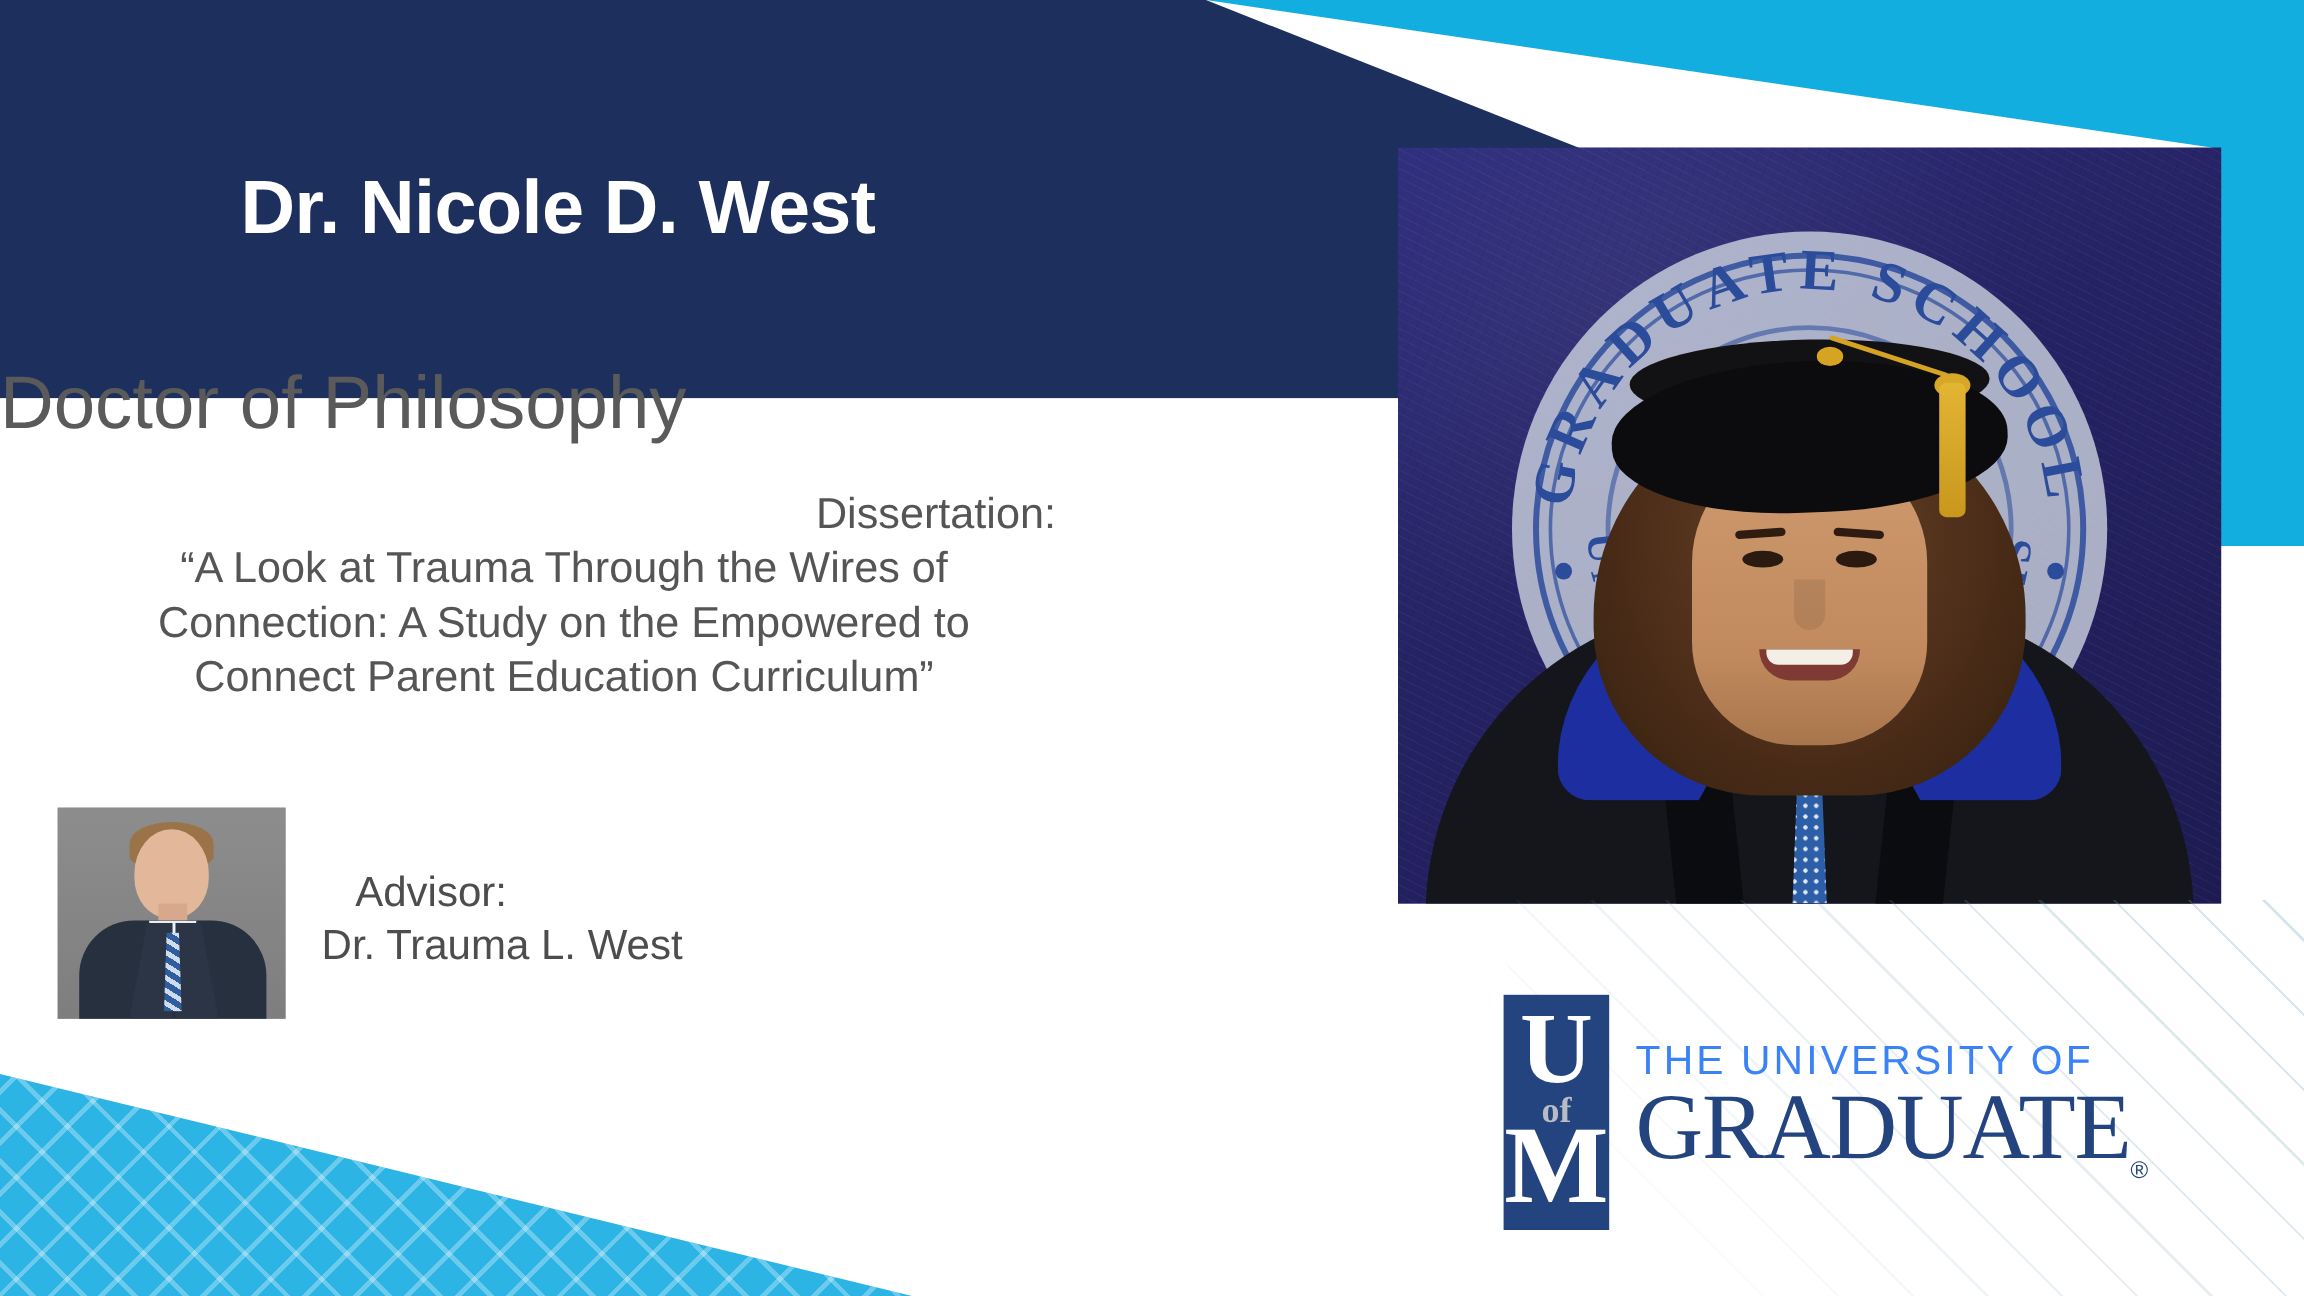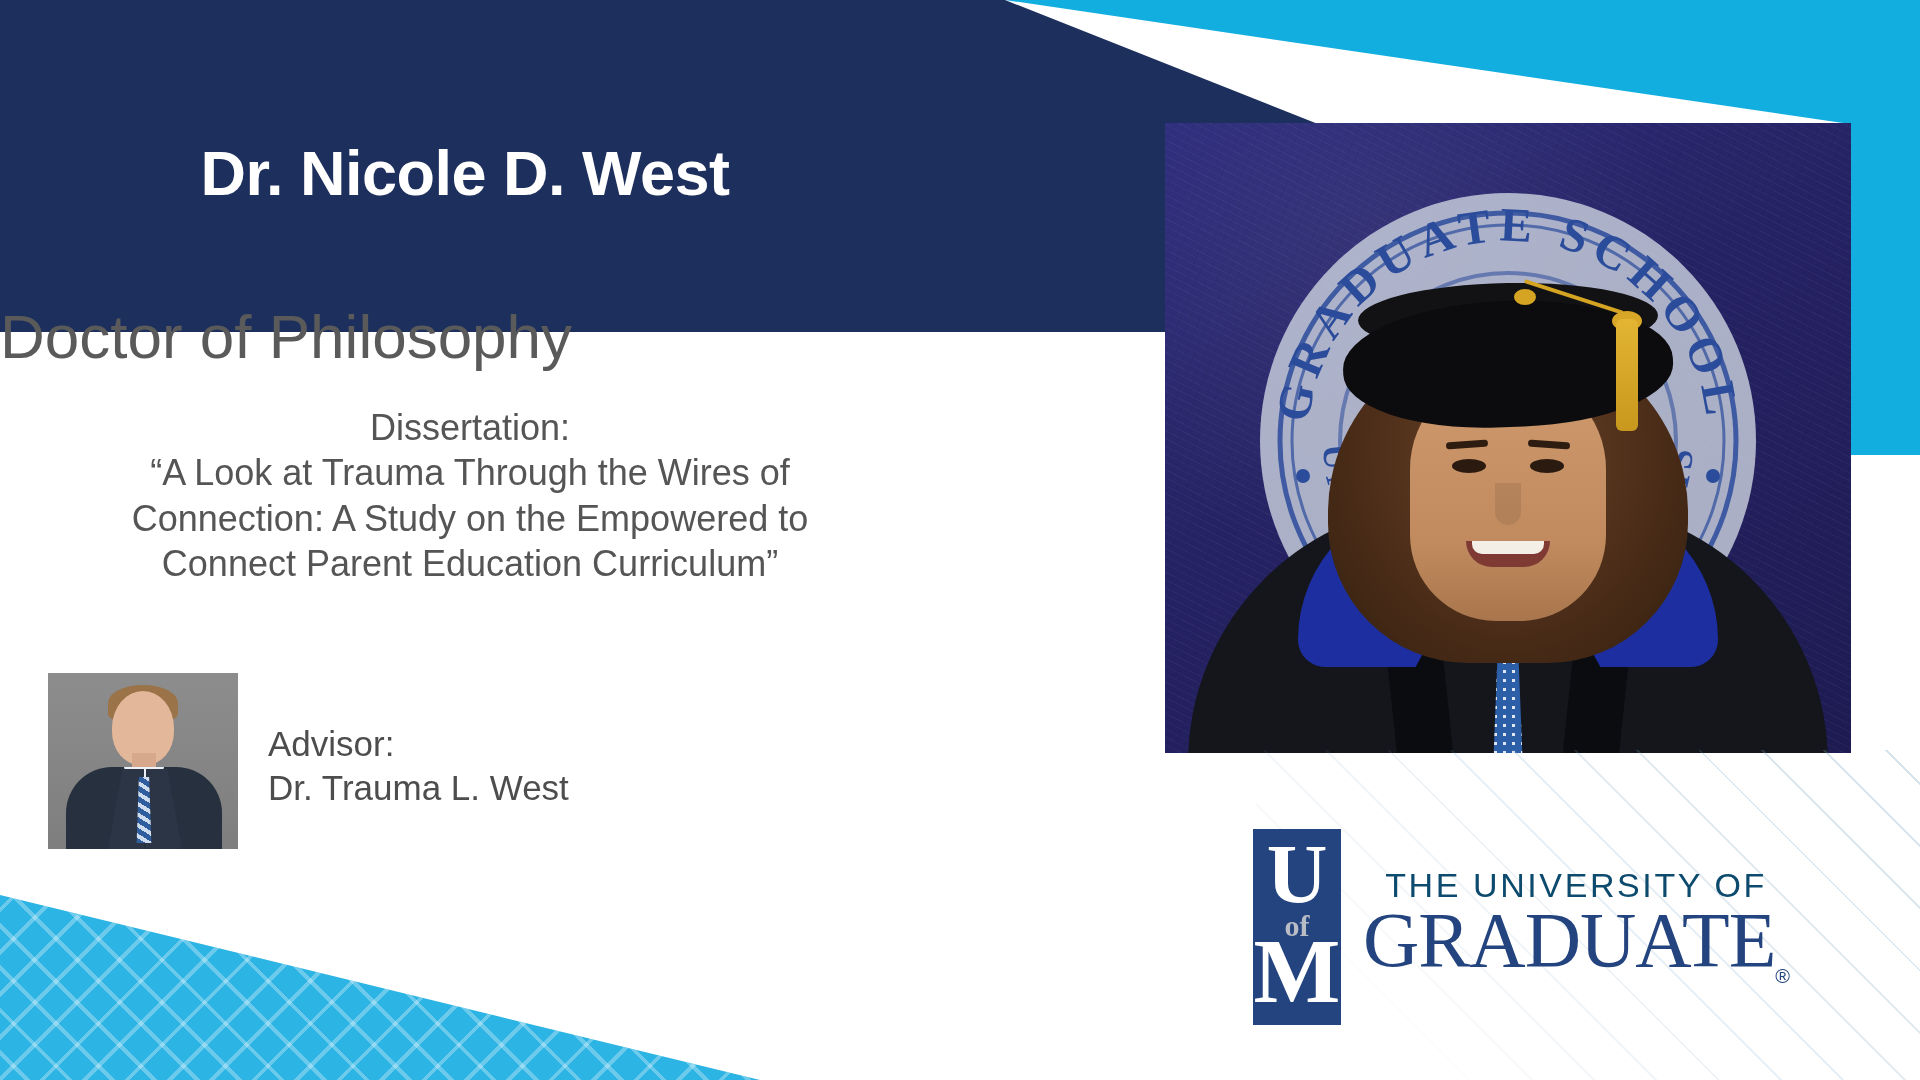--- a/index.html
+++ b/index.html
@@ -104,31 +104,31 @@
   }
   .diss-block {
     position: absolute;
     left: 60px; top: 405px;
     width: 820px;
     text-align: center;
     color: #555555;
     font-size: 36px;
     line-height: 1.26;
   }
-  .diss-label { display: block; }
+  .diss-label { display: block; text-align: right; }
   .diss-title { display: block; }
 
   .advisor-block {
     position: absolute;
     left: 268px; top: 722px;
     color: #4d4d4d;
     font-size: 35px;
     line-height: 1.26;
   }
-  .advisor-label { display: block; }
+  .advisor-label { display: block; margin-left: 28px; }
   .advisor-name { display: block; }
 
   
   .advisor-photo {
     position: absolute;
     left: 48px; top: 673px;
     width: 190px; height: 176px;
     background: #8a8a8a;
     overflow: hidden;
   }
@@ -257,26 +257,25 @@
     font-weight: bold;
   }
   .uofm-mark .u { top: 4px; font-size: 84px; line-height: 1; }
   .uofm-mark .m { top: 96px; font-size: 92px; line-height: 1; }
   .uofm-mark .of {
     top: 82px; font-size: 30px; color: #b9bcc4;
     line-height: 1;
   }
   .uofm-words { display: flex; flex-direction: column; justify-content: center; }
   .uofm-the {
-    color: #0c4a6e;
+    color: #3b82f6;
     font-size: 34px;
     letter-spacing: 2.6px;
     line-height: 1;
     font-family: "Liberation Sans", sans-serif;
-    text-align: center;
   }
   .uofm-memphis {
     color: #24447f;
     font-size: 78px;
     letter-spacing: -1px;
     line-height: 0.98;
     font-family: "Liberation Serif", serif;
     position: relative;
     white-space: nowrap;
   }

